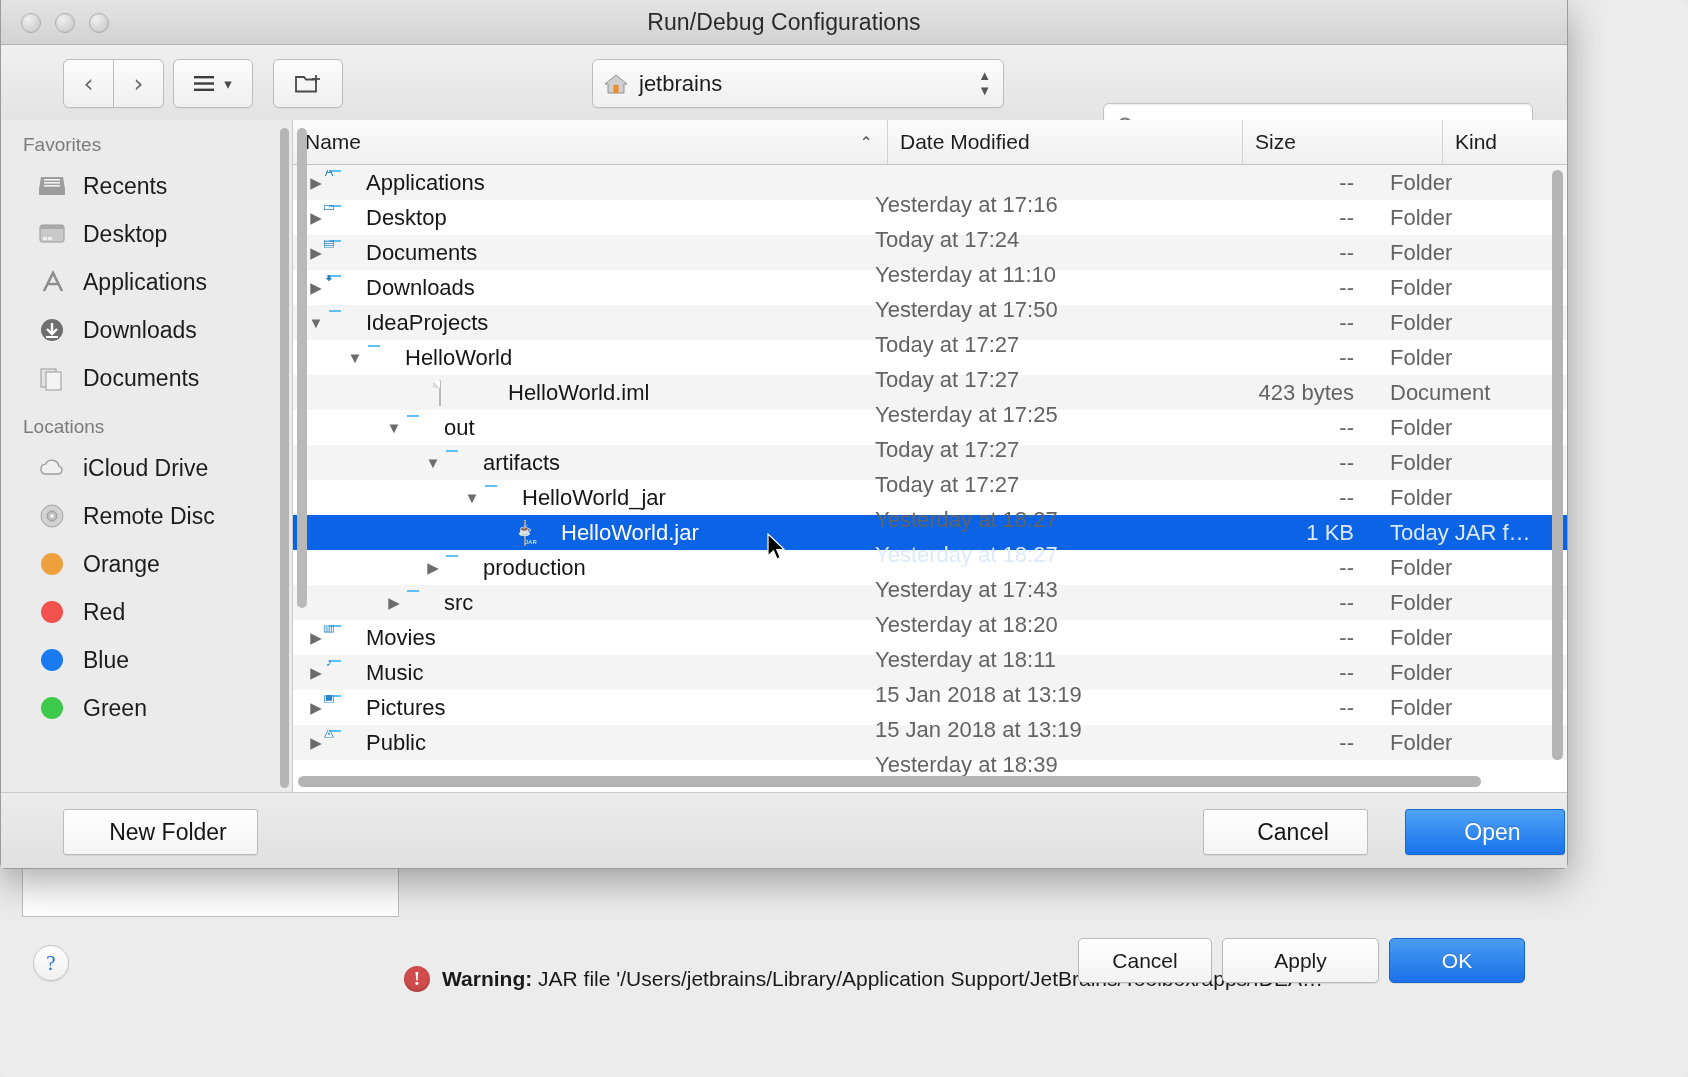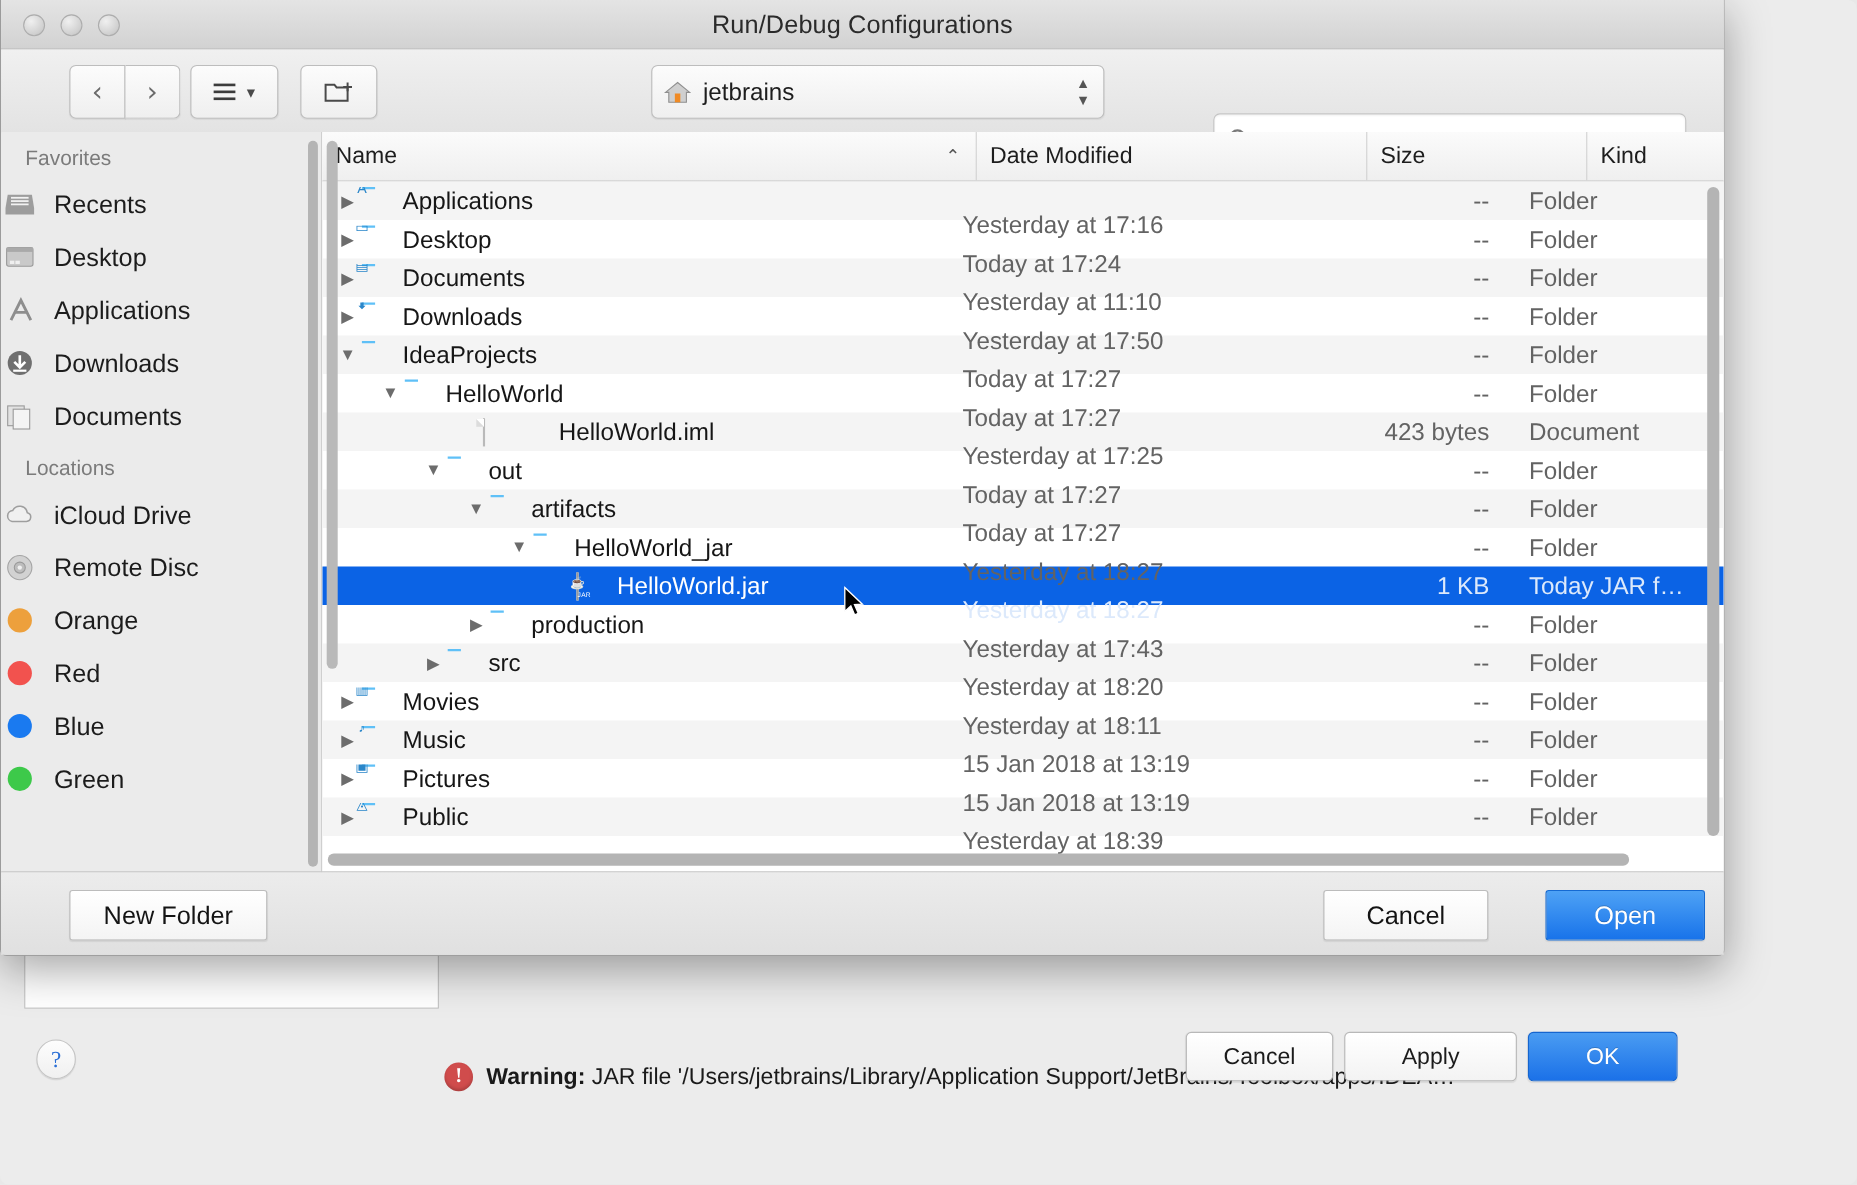--- a/index.html
+++ b/index.html
@@ -150,21 +150,21 @@
   }
   .sidebar {
     width: 291px; background: #ebebeb;
     border-right: 1px solid #c9c9c9;
     position: relative; overflow: hidden;
   }
   .sb-head {
     font-size: 19px; color: #7b7b7b; padding: 14px 0 6px 22px; font-weight: normal;
   }
   .sb-item {
-    display: flex; align-items: center; height: 48px; 
+    display: flex; align-items: center; height: 48px; padding-left: 34px;
     font-size: 23px; color: #1c1c1c;
   }
   .sb-ic { width: 34px; height: 30px; margin-right: 14px; display: flex; align-items: center; justify-content: center; flex: 0 0 auto;}
   .dot { width: 22px; height: 22px; border-radius: 50%; }
   .sb-scroll {
     position: absolute; right: 3px; top: 8px; width: 9px; height: 660px;
     background: #b4b4b4; border-radius: 5px;
   }
 
   .filelist {
@@ -247,20 +247,21 @@
     position: absolute; left: 0; right: 0; bottom: 0; height: 75px;
     background: linear-gradient(#ececec,#e0e0e0);
     border-top: 1px solid #c9c9c9;
   }
   .mac-btn {
     position: absolute; top: 16px; height: 44px; border-radius: 3px;
     font-size: 23px; display: flex; align-items: center; justify-content: center;
     border: 1px solid #bcbcbc;
     background: linear-gradient(#ffffff,#f4f4f4); color: #141414;
     box-shadow: 0 1px 1px rgba(0,0,0,.07);
+    padding-left: 15px;
   }
   .mac-btn.primary {
     background: linear-gradient(#4ea2f5,#1873ea);
     border: 1px solid #156ad2; color: #fff;
     text-shadow: 0 -1px 0 rgba(0,0,0,.2);
     margin-left: 40px;
   }
   #btn-new-folder { left: 62px; width: 178px; }
   #btn-cancel { left: 1202px; width: 148px; }
   #btn-open { left: 1364px; width: 143px; }

